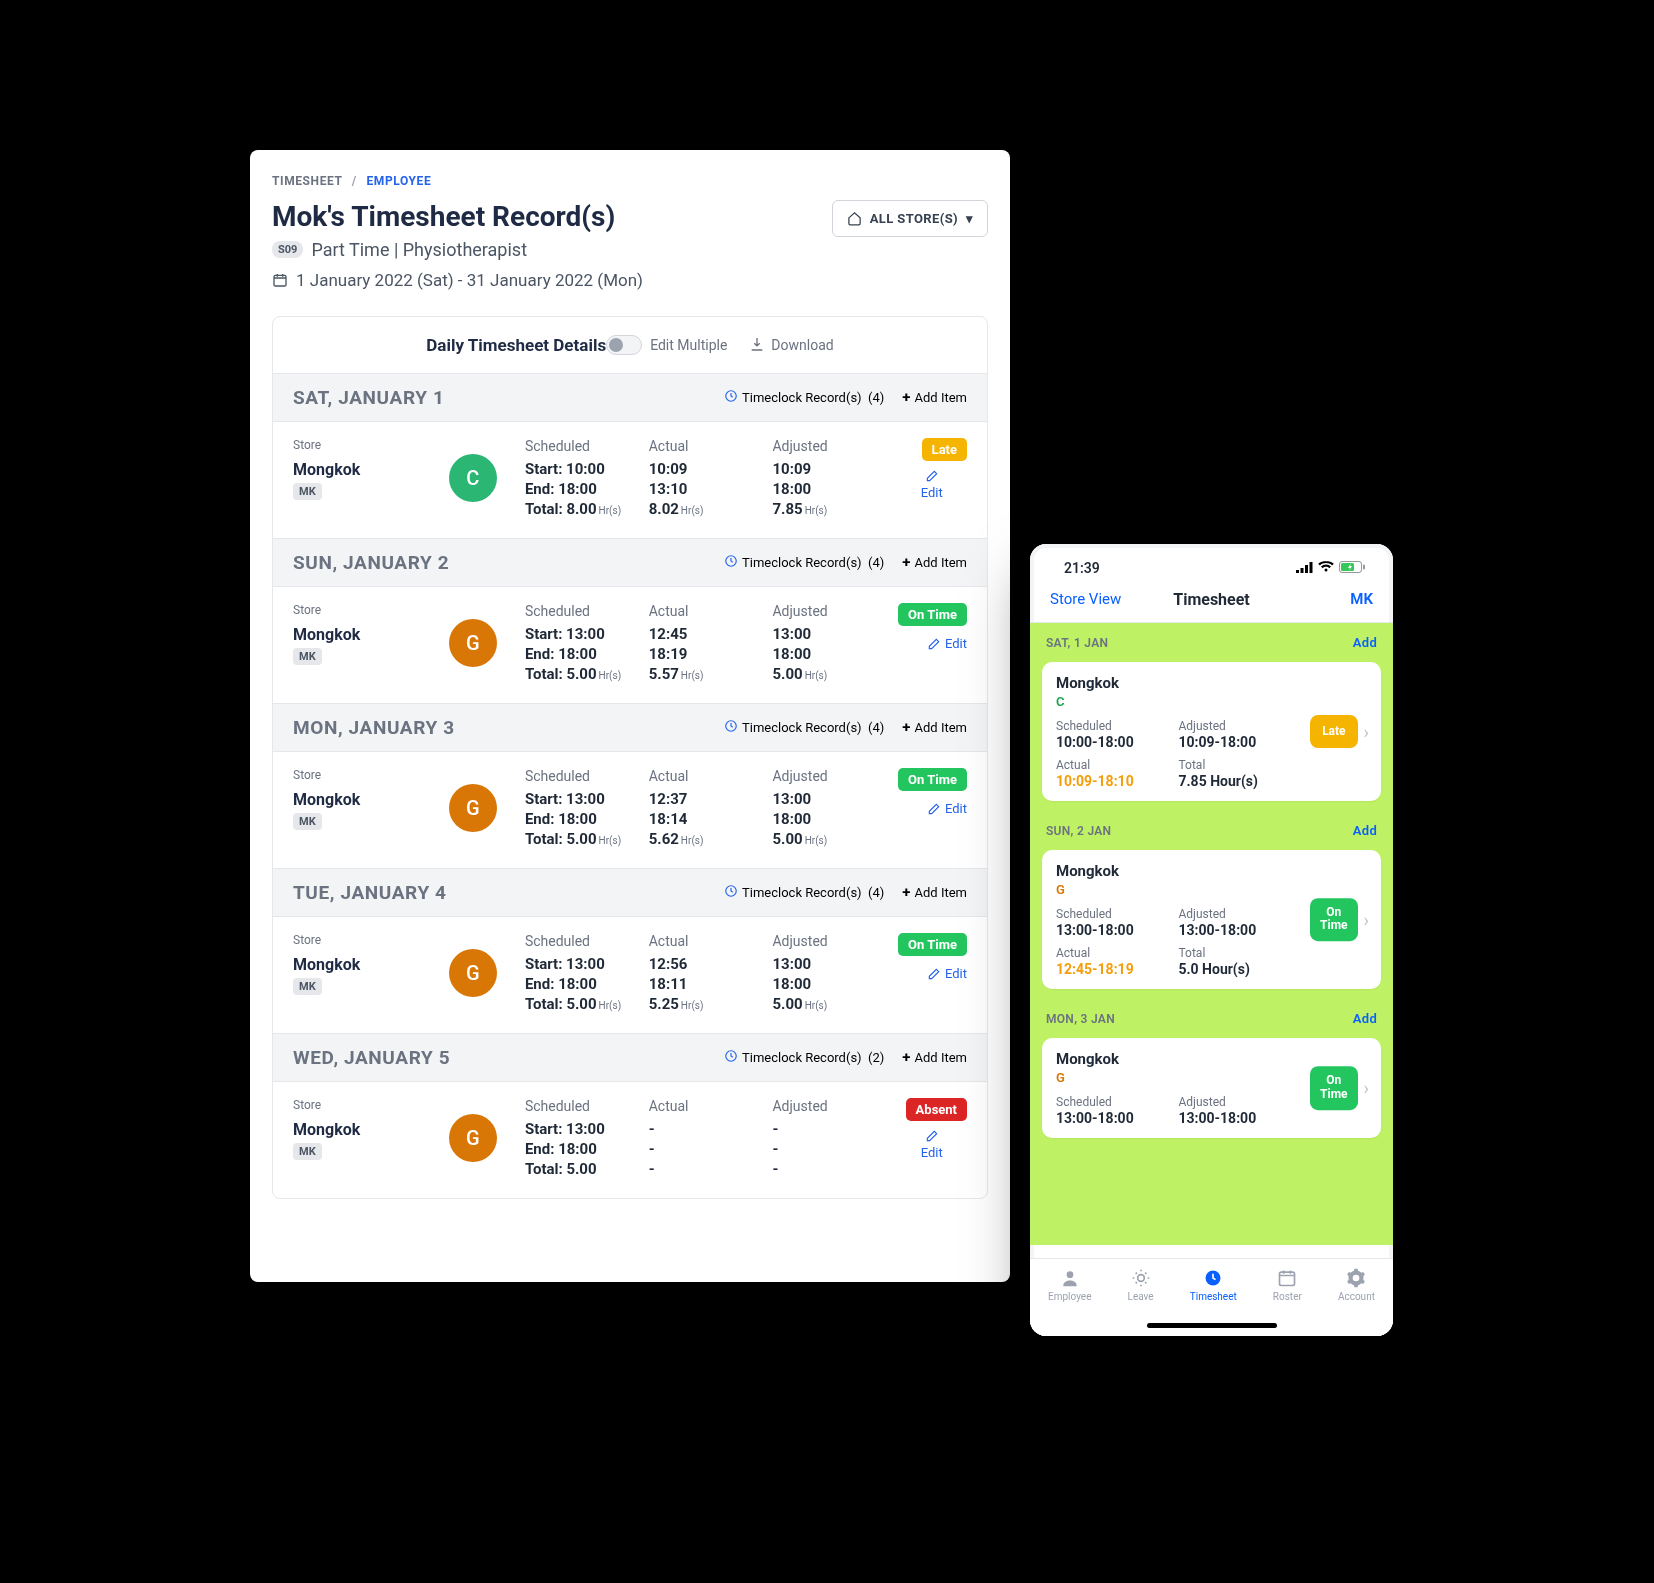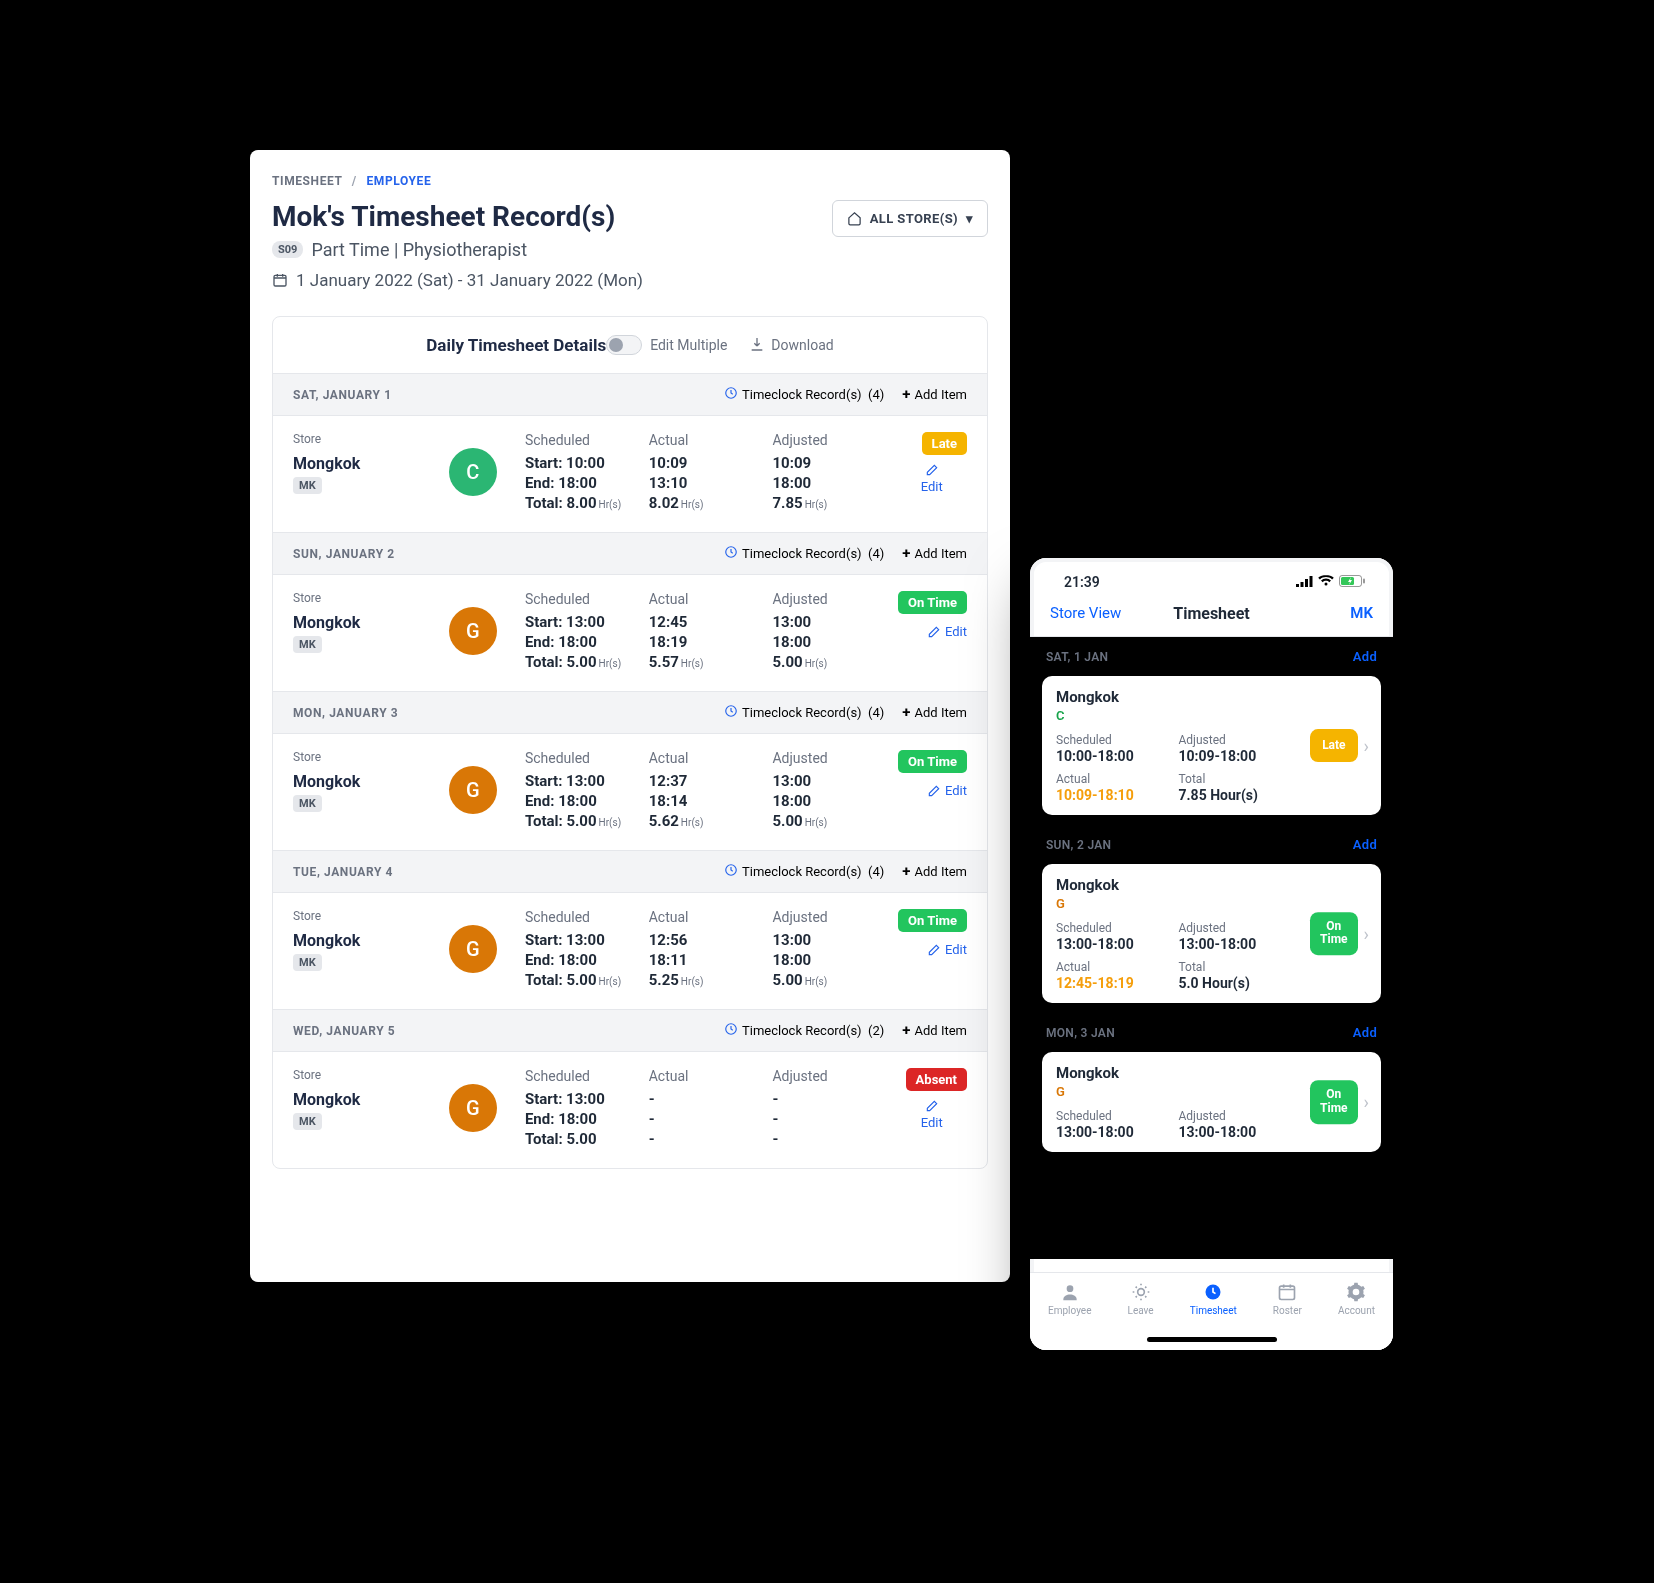--- a/index.html
+++ b/index.html
@@ -26,21 +26,21 @@
 
   .card { margin:10px 22px 0 22px; border:1px solid #E5E7EB; border-radius:8px; overflow:hidden; }
   .card-head-bar { display:flex; align-items:center; justify-content:center; padding:18px 20px; }
   .card-title { font-size:17px; font-weight:700; color:#1F2A44; }
   .card-actions { display:flex; align-items:center; gap:22px; color:#6B7280; font-size:14px; }
   .toggle { width:36px; height:20px; border:1px solid #D1D5DB; border-radius:999px; position:relative; background:#F3F4F6; }
   .toggle::after { content:""; position:absolute; left:2px; top:2px; width:14px; height:14px; border-radius:50%; background:#9CA3AF; }
   .dl { display:flex; align-items:center; gap:6px; cursor:pointer; }
 
   .day-head { background:#F3F4F6; border-top:1px solid #E5E7EB; border-bottom:1px solid #E5E7EB; padding:12px 20px; display:flex; align-items:center; justify-content:space-between; }
-  .day-label { font-size:12px; font-weight:700; letter-spacing:.6px; color:#6B7280; text-transform:uppercase; }
+  .day-label { font-size:19px; font-weight:700; letter-spacing:.6px; color:#6B7280; text-transform:uppercase; }
   .day-actions { display:flex; align-items:center; gap:18px; font-size:13px; }
   .link-blue { color:#000000; cursor:pointer; display:flex; align-items:center; gap:4px; }
   .link-blue .plus { font-weight:700; font-size:15px; line-height:1; }
 
   .day-body { display:flex; align-items:flex-start; padding:16px 20px 20px 20px; gap:0; }
   .col-store { width:165px; }
   .lbl { font-size:12px; color:#6B7280; }
   .store-name { font-size:16px; font-weight:700; color:#1F2A44; margin-top:8px; }
   .store-chip { display:inline-block; background:#E5E7EB; color:#4B5563; font-size:11px; font-weight:700; padding:2px 6px; border-radius:4px; margin-top:4px; }
   .avatar { width:48px; height:48px; border-radius:50%; display:flex; align-items:center; justify-content:center; color:#fff; font-size:20px; font-weight:500; margin:0 10px; flex-shrink:0; align-self:center; }
@@ -56,29 +56,29 @@
 
   .col-status { width:80px; text-align:right; }
   .badge { display:inline-block; font-size:13px; font-weight:700; color:#fff; padding:4px 10px; border-radius:5px; }
   .badge.late { background:#F5B400; }
   .badge.ontime { background:#22C55E; }
   .badge.absent { background:#DC2626; }
   .edit { color:#2563EB; font-size:13px; margin-top:10px; display:flex; align-items:center; gap:4px; justify-content:flex-end; cursor:pointer; }
   .pencil { width:14px; height:14px; }
 
   
-  .phone { position:absolute; left:1030px; top:558px; width:363px; height:792px; background:#fff; border-radius:16px; box-shadow:0 30px 60px rgba(0,0,0,.5), inset 0 0 0 4px #F3F4F6; overflow:hidden; color:#1F2937; }
+  .phone { position:absolute; left:1030px; top:544px; width:363px; height:792px; background:#fff; border-radius:16px; box-shadow:0 30px 60px rgba(0,0,0,.5), inset 0 0 0 4px #F3F4F6; overflow:hidden; color:#1F2937; }
   .phone .status-bar { display:flex; justify-content:space-between; align-items:center; padding:16px 28px 4px 34px; font-size:14px; font-weight:600; }
   .phone .status-icons { display:flex; align-items:center; gap:5px; }
   .phone .nav-row { display:flex; justify-content:space-between; align-items:center; padding:10px 20px 14px 20px; border-bottom:1px solid #E5E7EB; }
   .phone .nav-left { color:#0A60FF; font-size:15px; }
   .phone .nav-title { font-size:16px; font-weight:700; position:absolute; left:50%; transform:translateX(-50%); }
   .phone .nav-right { color:#0A60FF; font-size:15px; font-weight:600; }
 
-  .phone .scroll { height:calc(100% - 170px); overflow:hidden; background:#000000; }
+  .phone .scroll { height:calc(100% - 170px); overflow:hidden; background:#bef264; }
   .m-day-head { display:flex; justify-content:space-between; align-items:center; padding:12px 16px 6px 16px; font-size:12px; color:#6B7280; font-weight:600; letter-spacing:.3px; text-transform:uppercase; }
   .m-day-head .add { color:#0A60FF; text-transform:none; font-weight:600; font-size:13px; cursor:pointer; }
   .m-card { background:#fff; margin:6px 12px 10px 12px; border-radius:10px; padding:12px 14px; position:relative; box-shadow:0 1px 2px rgba(0,0,0,.05); }
   .m-store { font-size:15px; font-weight:700; }
   .m-code { font-size:13px; font-weight:600; margin-top:2px; }
   .m-code.c { color:#16A34A; }
   .m-code.g { color:#D97706; }
   .m-grid { display:grid; grid-template-columns:1fr 1fr; column-gap:14px; row-gap:8px; margin-top:10px; font-size:13px; }
   .m-lbl { color:#6B7280; font-size:12px; }
   .m-val { font-weight:700; font-size:14px; margin-top:1px; }

